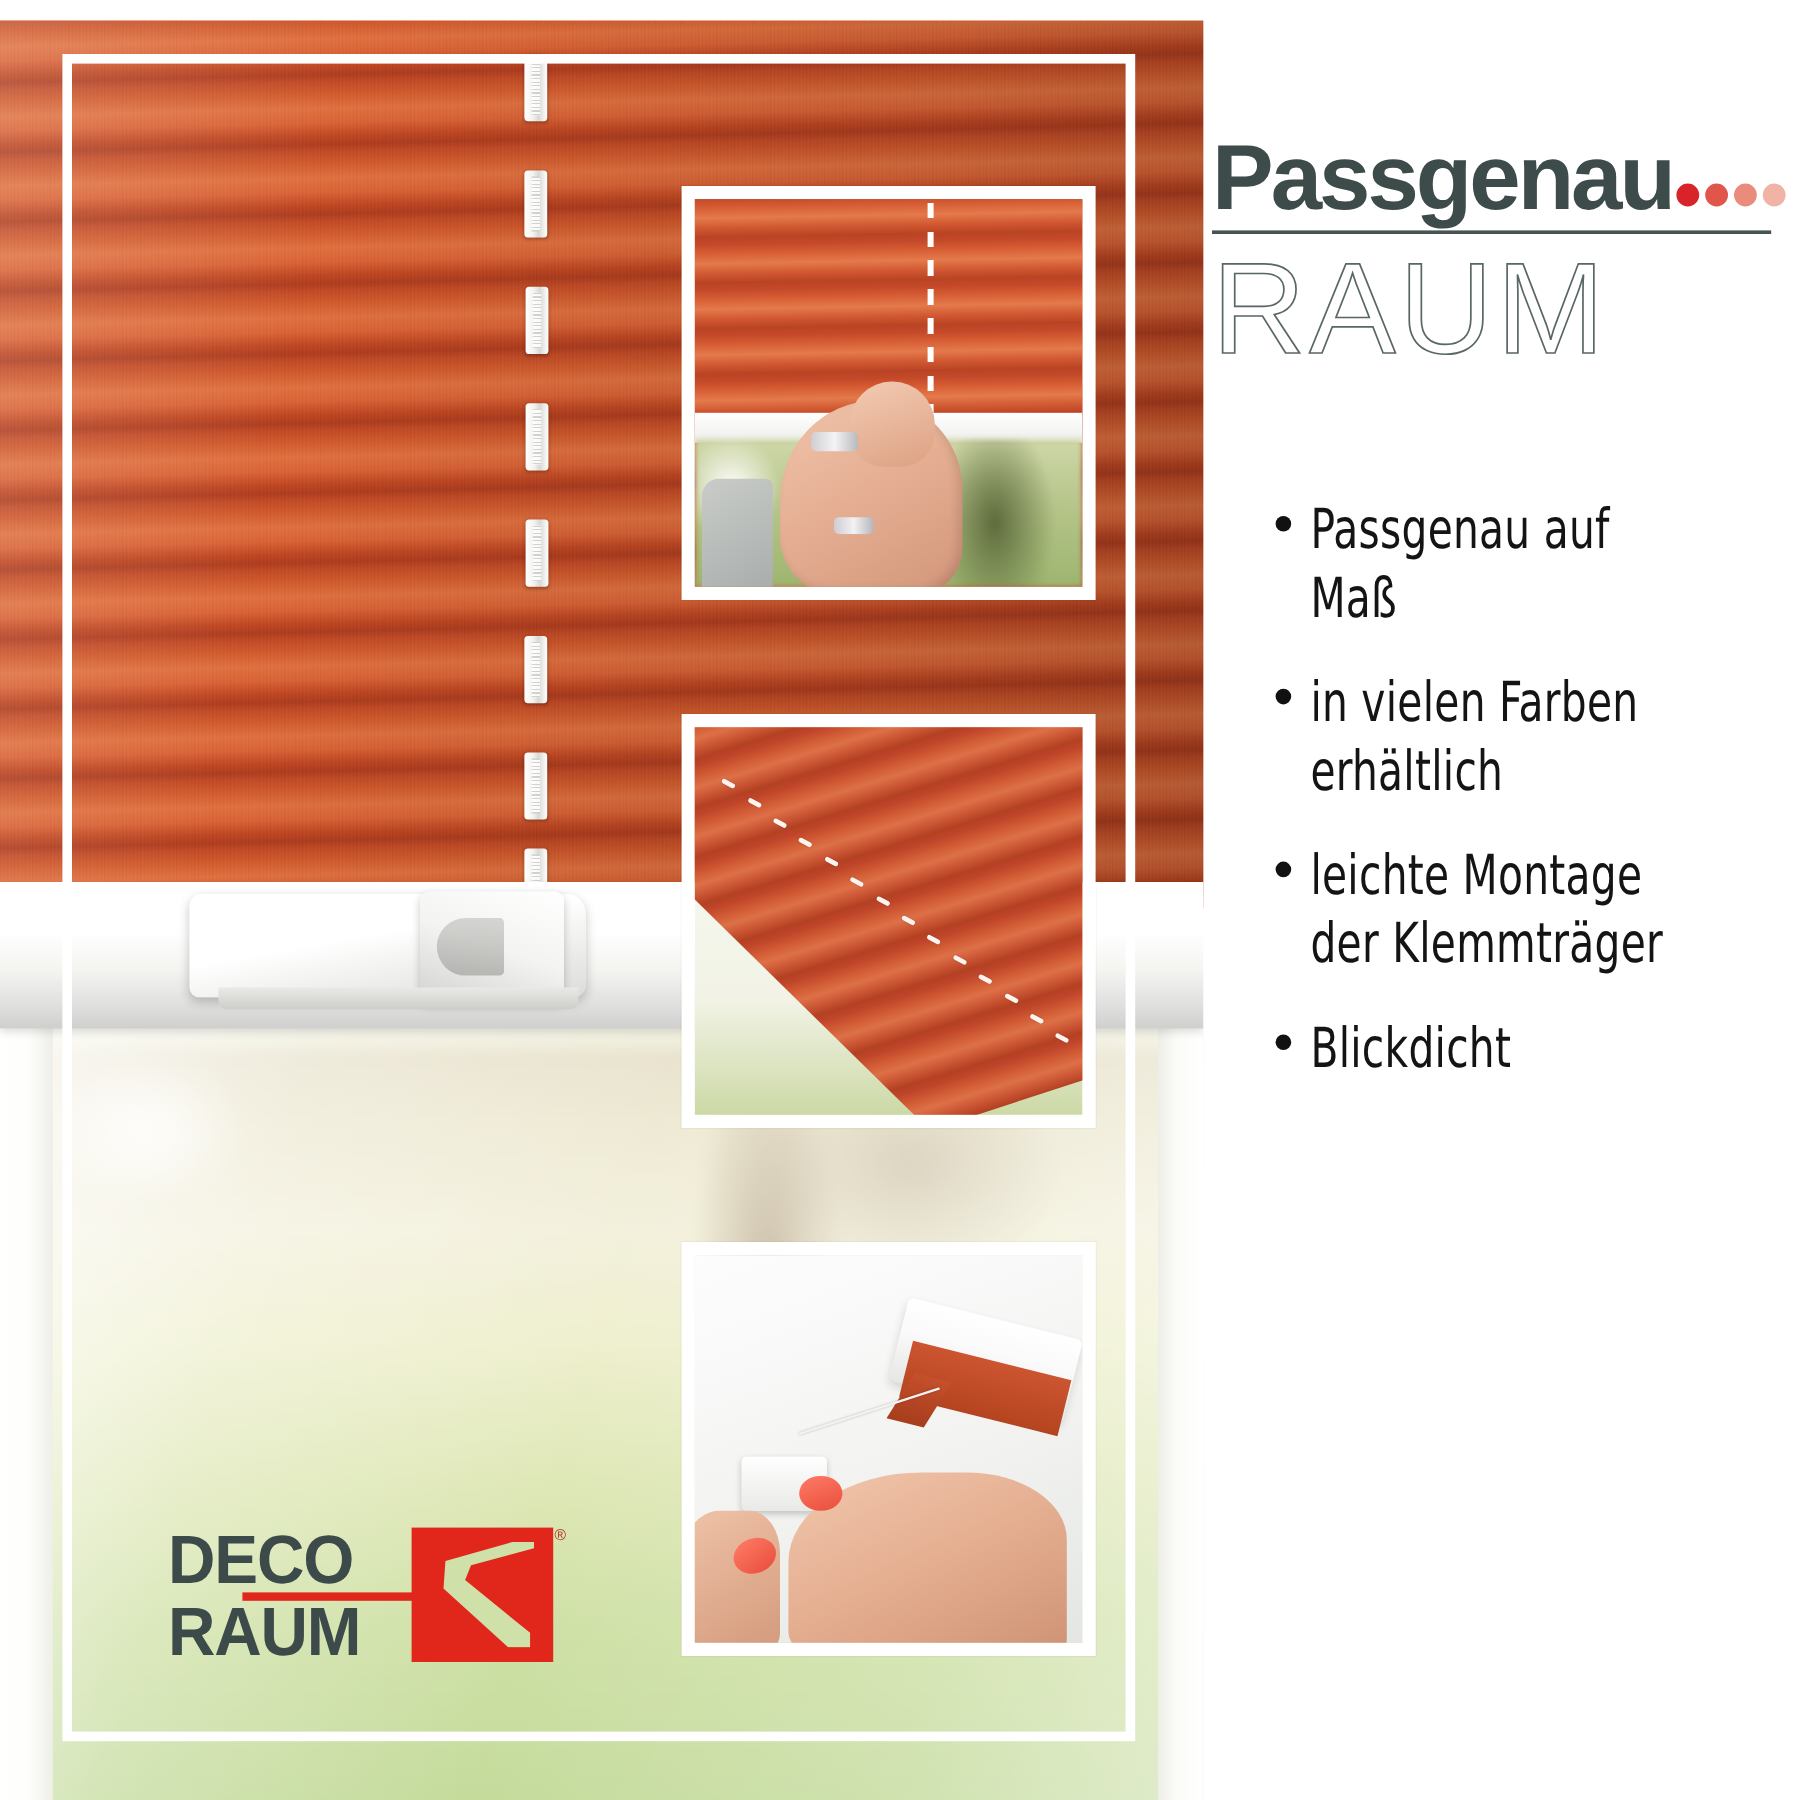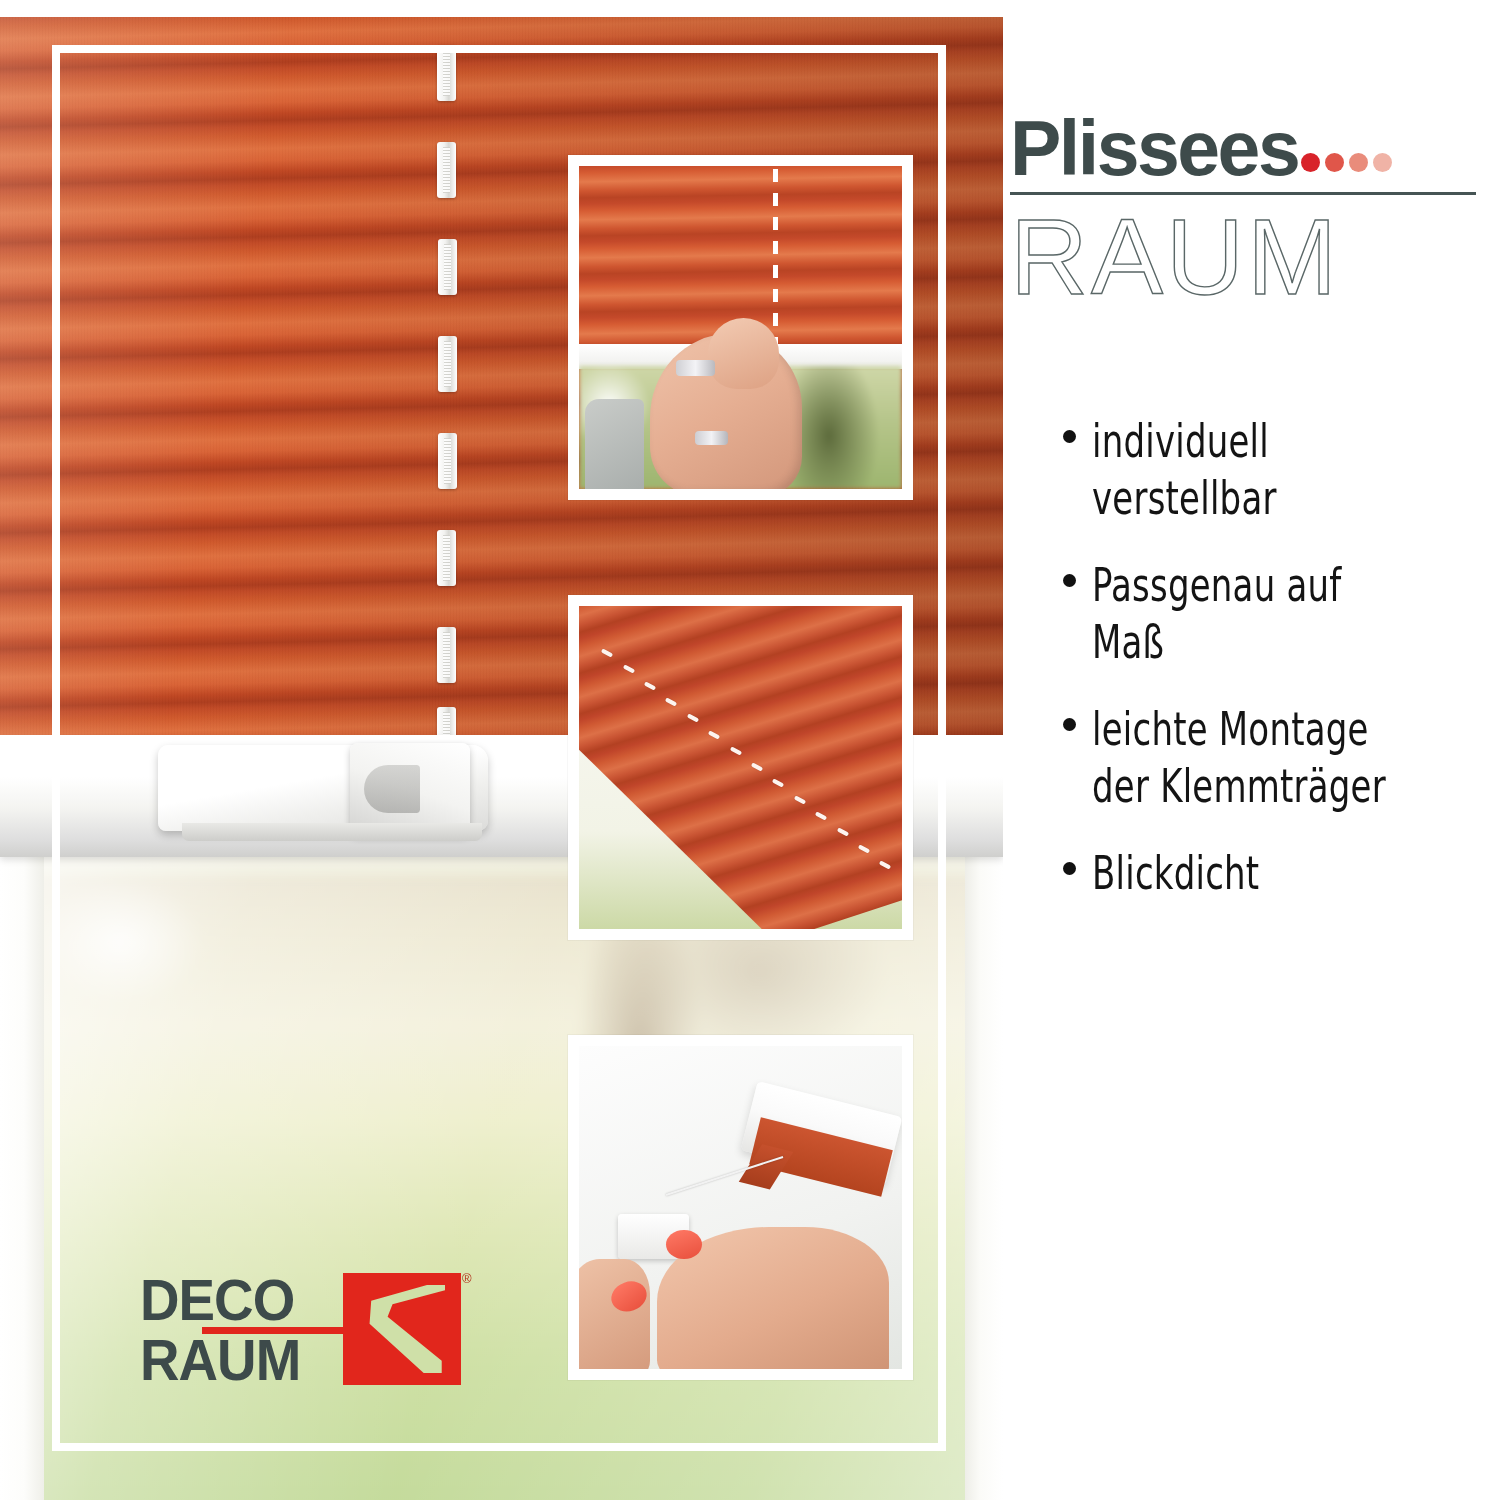--- a/index.html
+++ b/index.html
@@ -290,40 +290,40 @@
     </div>
 
   </div>
 
   <div id="frame"></div>
 
   <div id="right">
 
     <div id="brand">
       <div class="brand-top">
-        <div class="brand-word">Plissees</div>
+        <div class="brand-word">Passgenau</div>
         <div class="brand-dots" id="branddots">
             <span style="background: rgb(216, 35, 42);"></span>
             <span style="background: rgb(224, 86, 74);"></span>
             <span style="background: rgb(233, 140, 123);"></span>
             <span style="background: rgb(240, 179, 166);"></span>
           </div>
       </div>
       <div class="brand-rule"></div>
       <div class="brand-sub">RAUM</div>
     </div>
 
     <div id="bullets">
         <div class="bullet">
           <div class="dot"></div>
-          <div class="txt">individuell verstellbar</div>
+          <div class="txt">Passgenau auf Maß</div>
         </div>
         <div class="bullet">
           <div class="dot"></div>
-          <div class="txt">Passgenau auf Maß</div>
+          <div class="txt">in vielen Farben erhältlich</div>
         </div>
         <div class="bullet">
           <div class="dot"></div>
           <div class="txt">leichte Montage der Klemmträger</div>
         </div>
         <div class="bullet">
           <div class="dot"></div>
           <div class="txt">Blickdicht</div>
         </div>
       </div>

